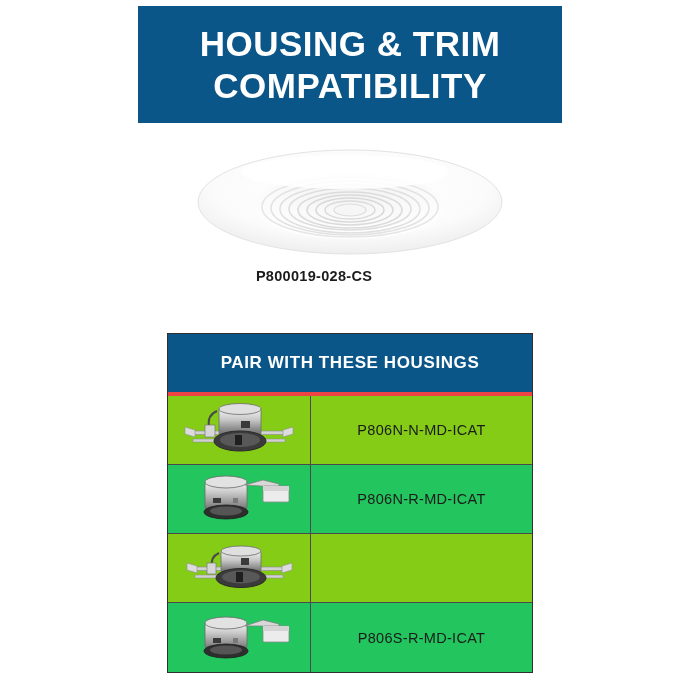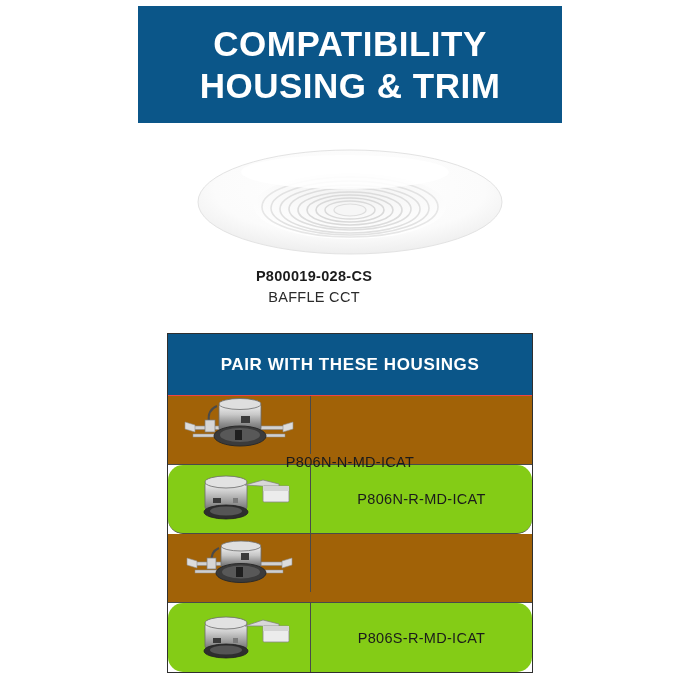--- a/index.html
+++ b/index.html
@@ -69,37 +69,37 @@
     width: 366px;
     border: 1px solid #2f2f2f;
     border-collapse: collapse;
   }
   .thead {
     background: #0b5689;
     height: 62px;
     display: flex;
     align-items: center;
     justify-content: center;
-    border-bottom: 1px solid #ef4444;
+    border-bottom: 4px solid #ef4444;
   }
   .thead-label {
     color: #ffffff;
     font-weight: bold;
     font-size: 17px;
     letter-spacing: 0.6px;
     white-space: nowrap;
   }
   .trow {
     display: flex;
     height: 69px;
     border-bottom: 1px solid #4a4a4a;
   }
   .trow:last-child { border-bottom: none; }
-  .trow.alt { background: #84cc16; border-radius: 15px; }
-  .trow.plain { background: #a16207; flex-direction: column; }
+  .trow.alt { background: #22c55e; }
+  .trow.plain { background: #84cc16; }
   .cell-img {
     width: 143px;
     border-right: 1px solid #4a4a4a;
     display: flex;
     align-items: center;
     justify-content: center;
   }
   .cell-img svg { display:block; }
   .cell-txt {
     flex: 1;
@@ -113,22 +113,22 @@
     letter-spacing: 0.3px;
     white-space: nowrap;
   }
 </style>
 </head>
 <body>
 
 <div class="page">
 
   <div class="banner">
+    <div class="banner-line">HOUSING &amp; TRIM</div>
     <div class="banner-line">COMPATIBILITY</div>
-    <div class="banner-line">HOUSING &amp; TRIM</div>
   </div>
 
   <div class="hero">
     <svg viewBox="0 0 310 120" xmlns="http://www.w3.org/2000/svg" aria-hidden="true">
       <defs>
         <radialGradient id="flange" cx="50%" cy="38%" r="72%">
           <stop offset="0%" stop-color="#ffffff"></stop>
           <stop offset="62%" stop-color="#fbfbfb"></stop>
           <stop offset="88%" stop-color="#ededed"></stop>
           <stop offset="100%" stop-color="#dcdcdc"></stop>
@@ -154,21 +154,20 @@
       <ellipse cx="155" cy="68" rx="34" ry="12" fill="none" stroke="#d9d9d9" stroke-width="1.6"></ellipse>
       <ellipse cx="155" cy="68" rx="25" ry="9" fill="none" stroke="#dadada" stroke-width="1.5"></ellipse>
       <ellipse cx="155" cy="68" rx="16" ry="6" fill="#f6f6f6" stroke="#dddddd" stroke-width="1.2"></ellipse>
 
       <ellipse cx="150" cy="30" rx="104" ry="17" fill="#ffffff" opacity="0.85"></ellipse>
     </svg>
   </div>
 
   <div class="caption">
     <div class="sku">P800019-028-CS</div>
-    <div class="desc">BAFFLE CCT</div>
   </div>
 
   <div class="table">
 
     <div class="thead">
       <span class="thead-label">PAIR WITH THESE HOUSINGS</span>
     </div>
 
     <div class="trow plain">
       <div class="cell-img">

